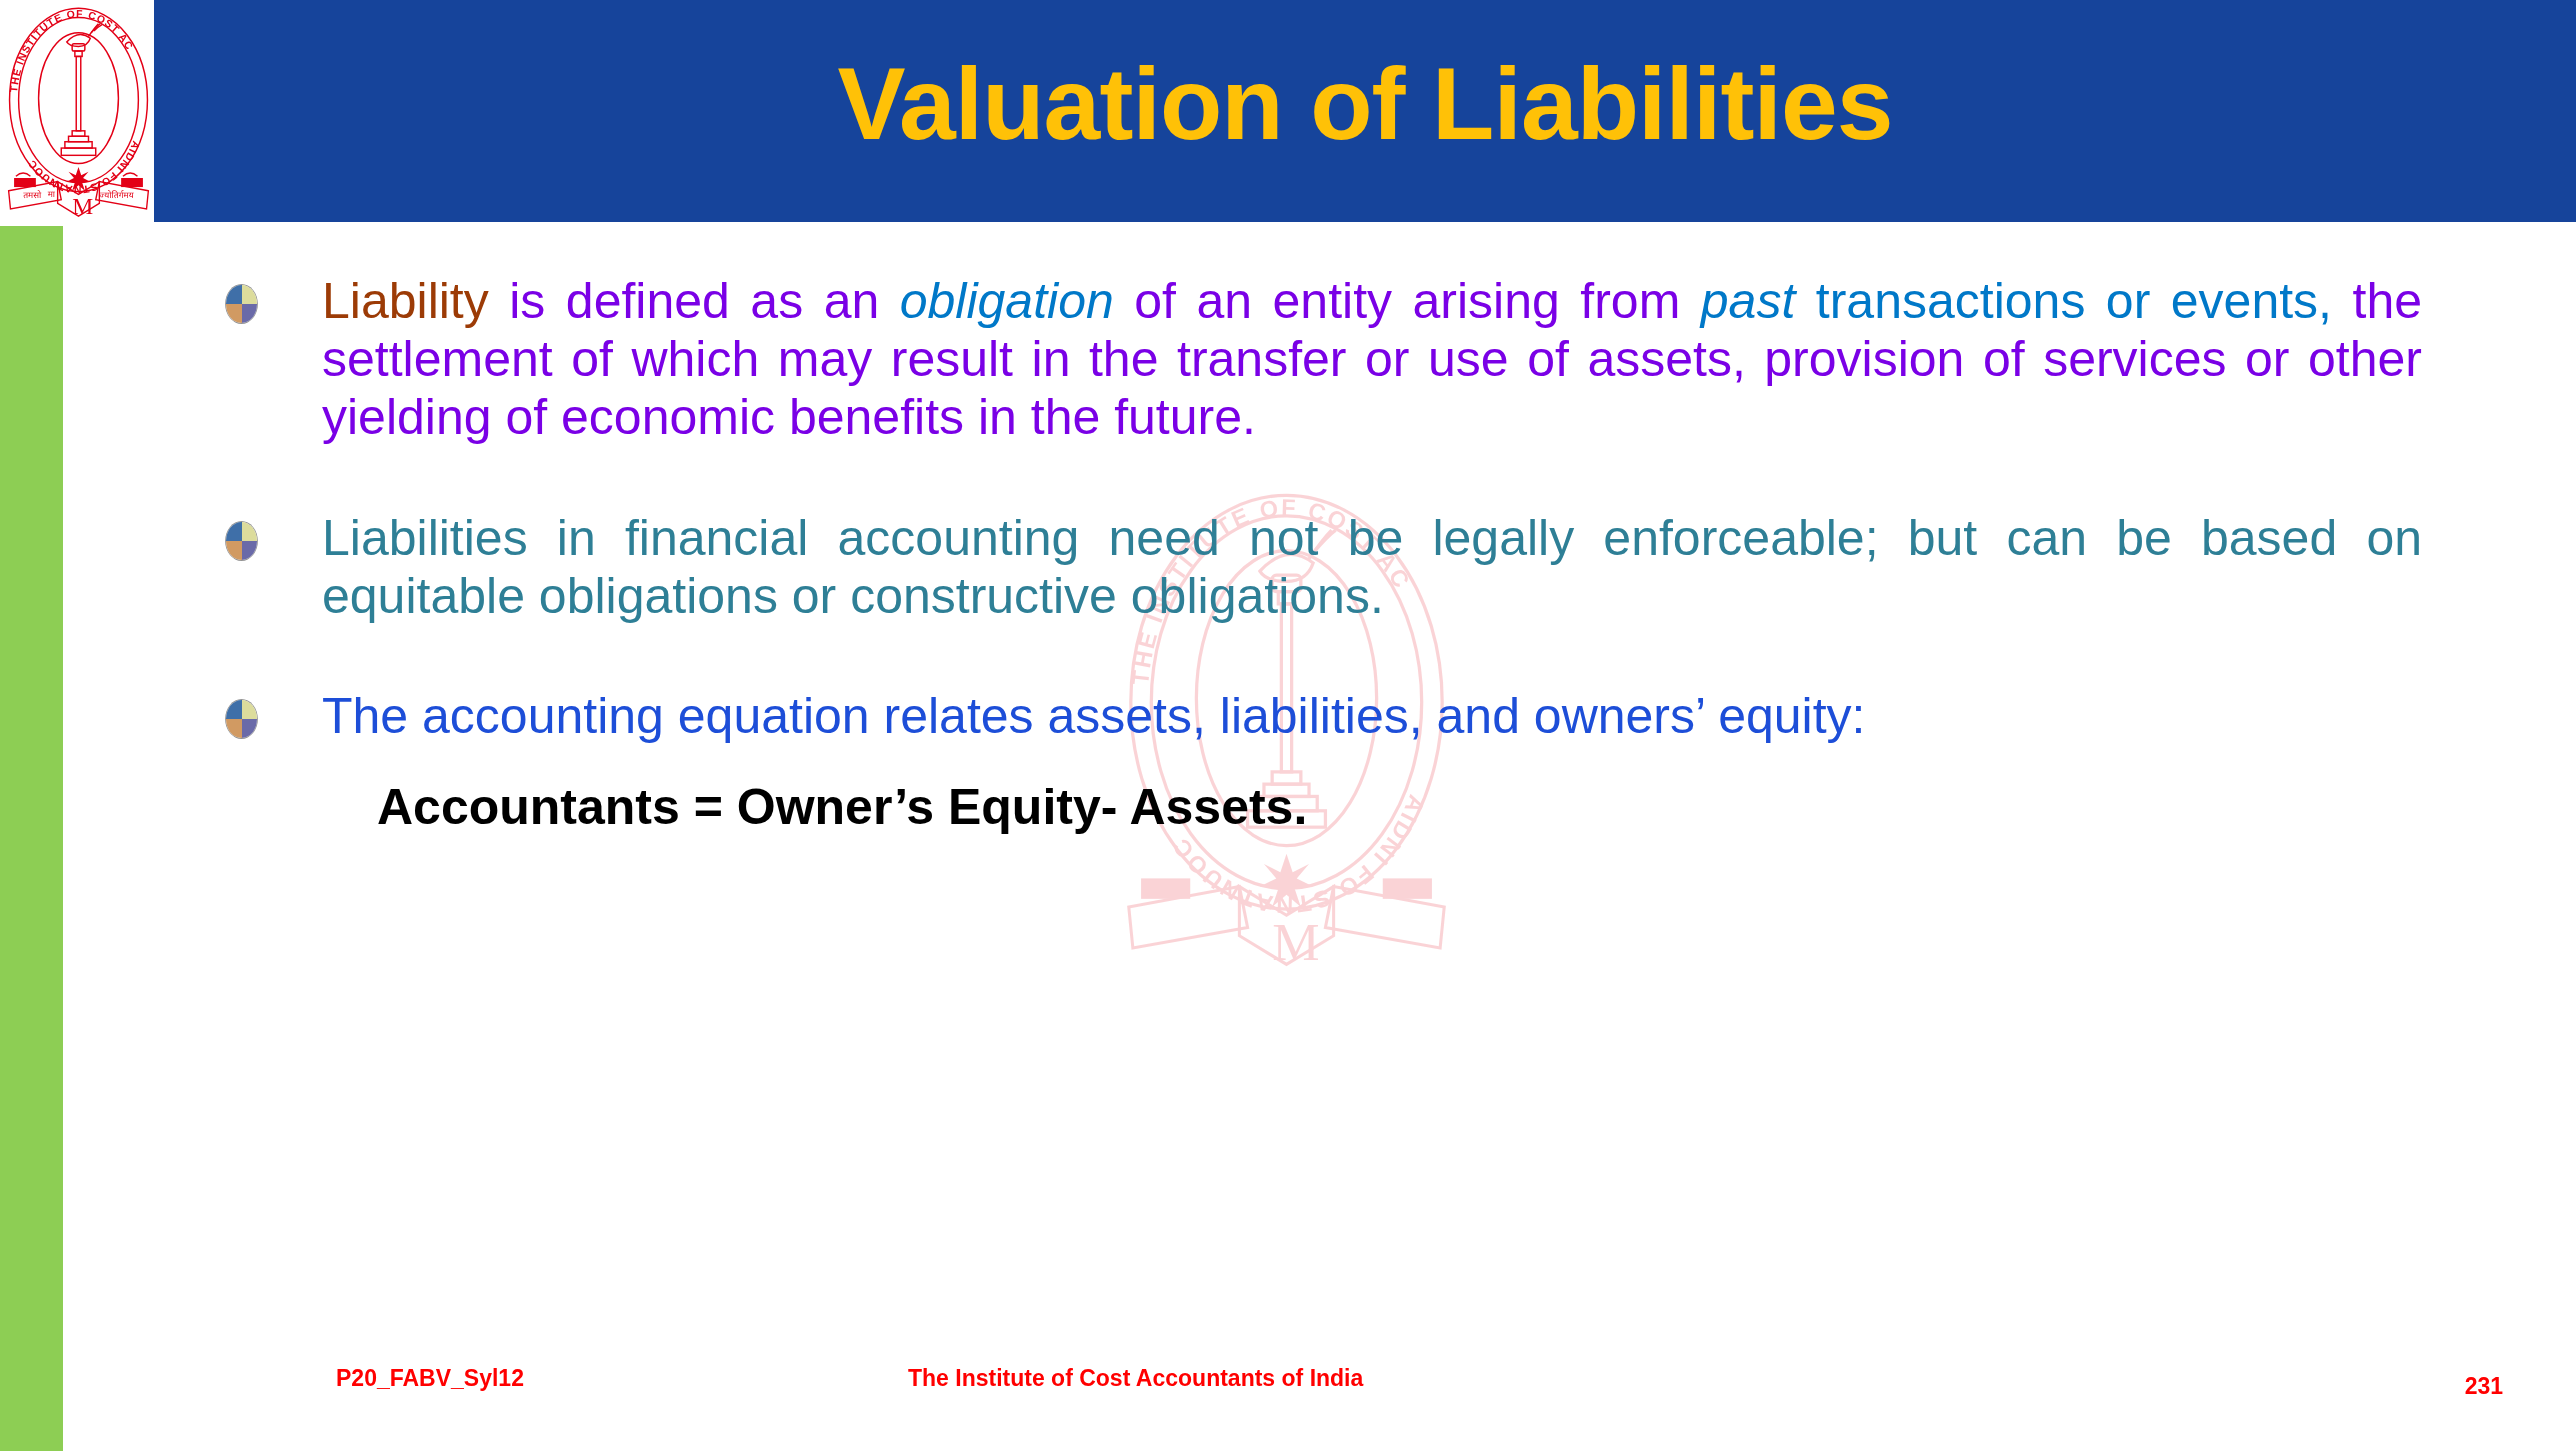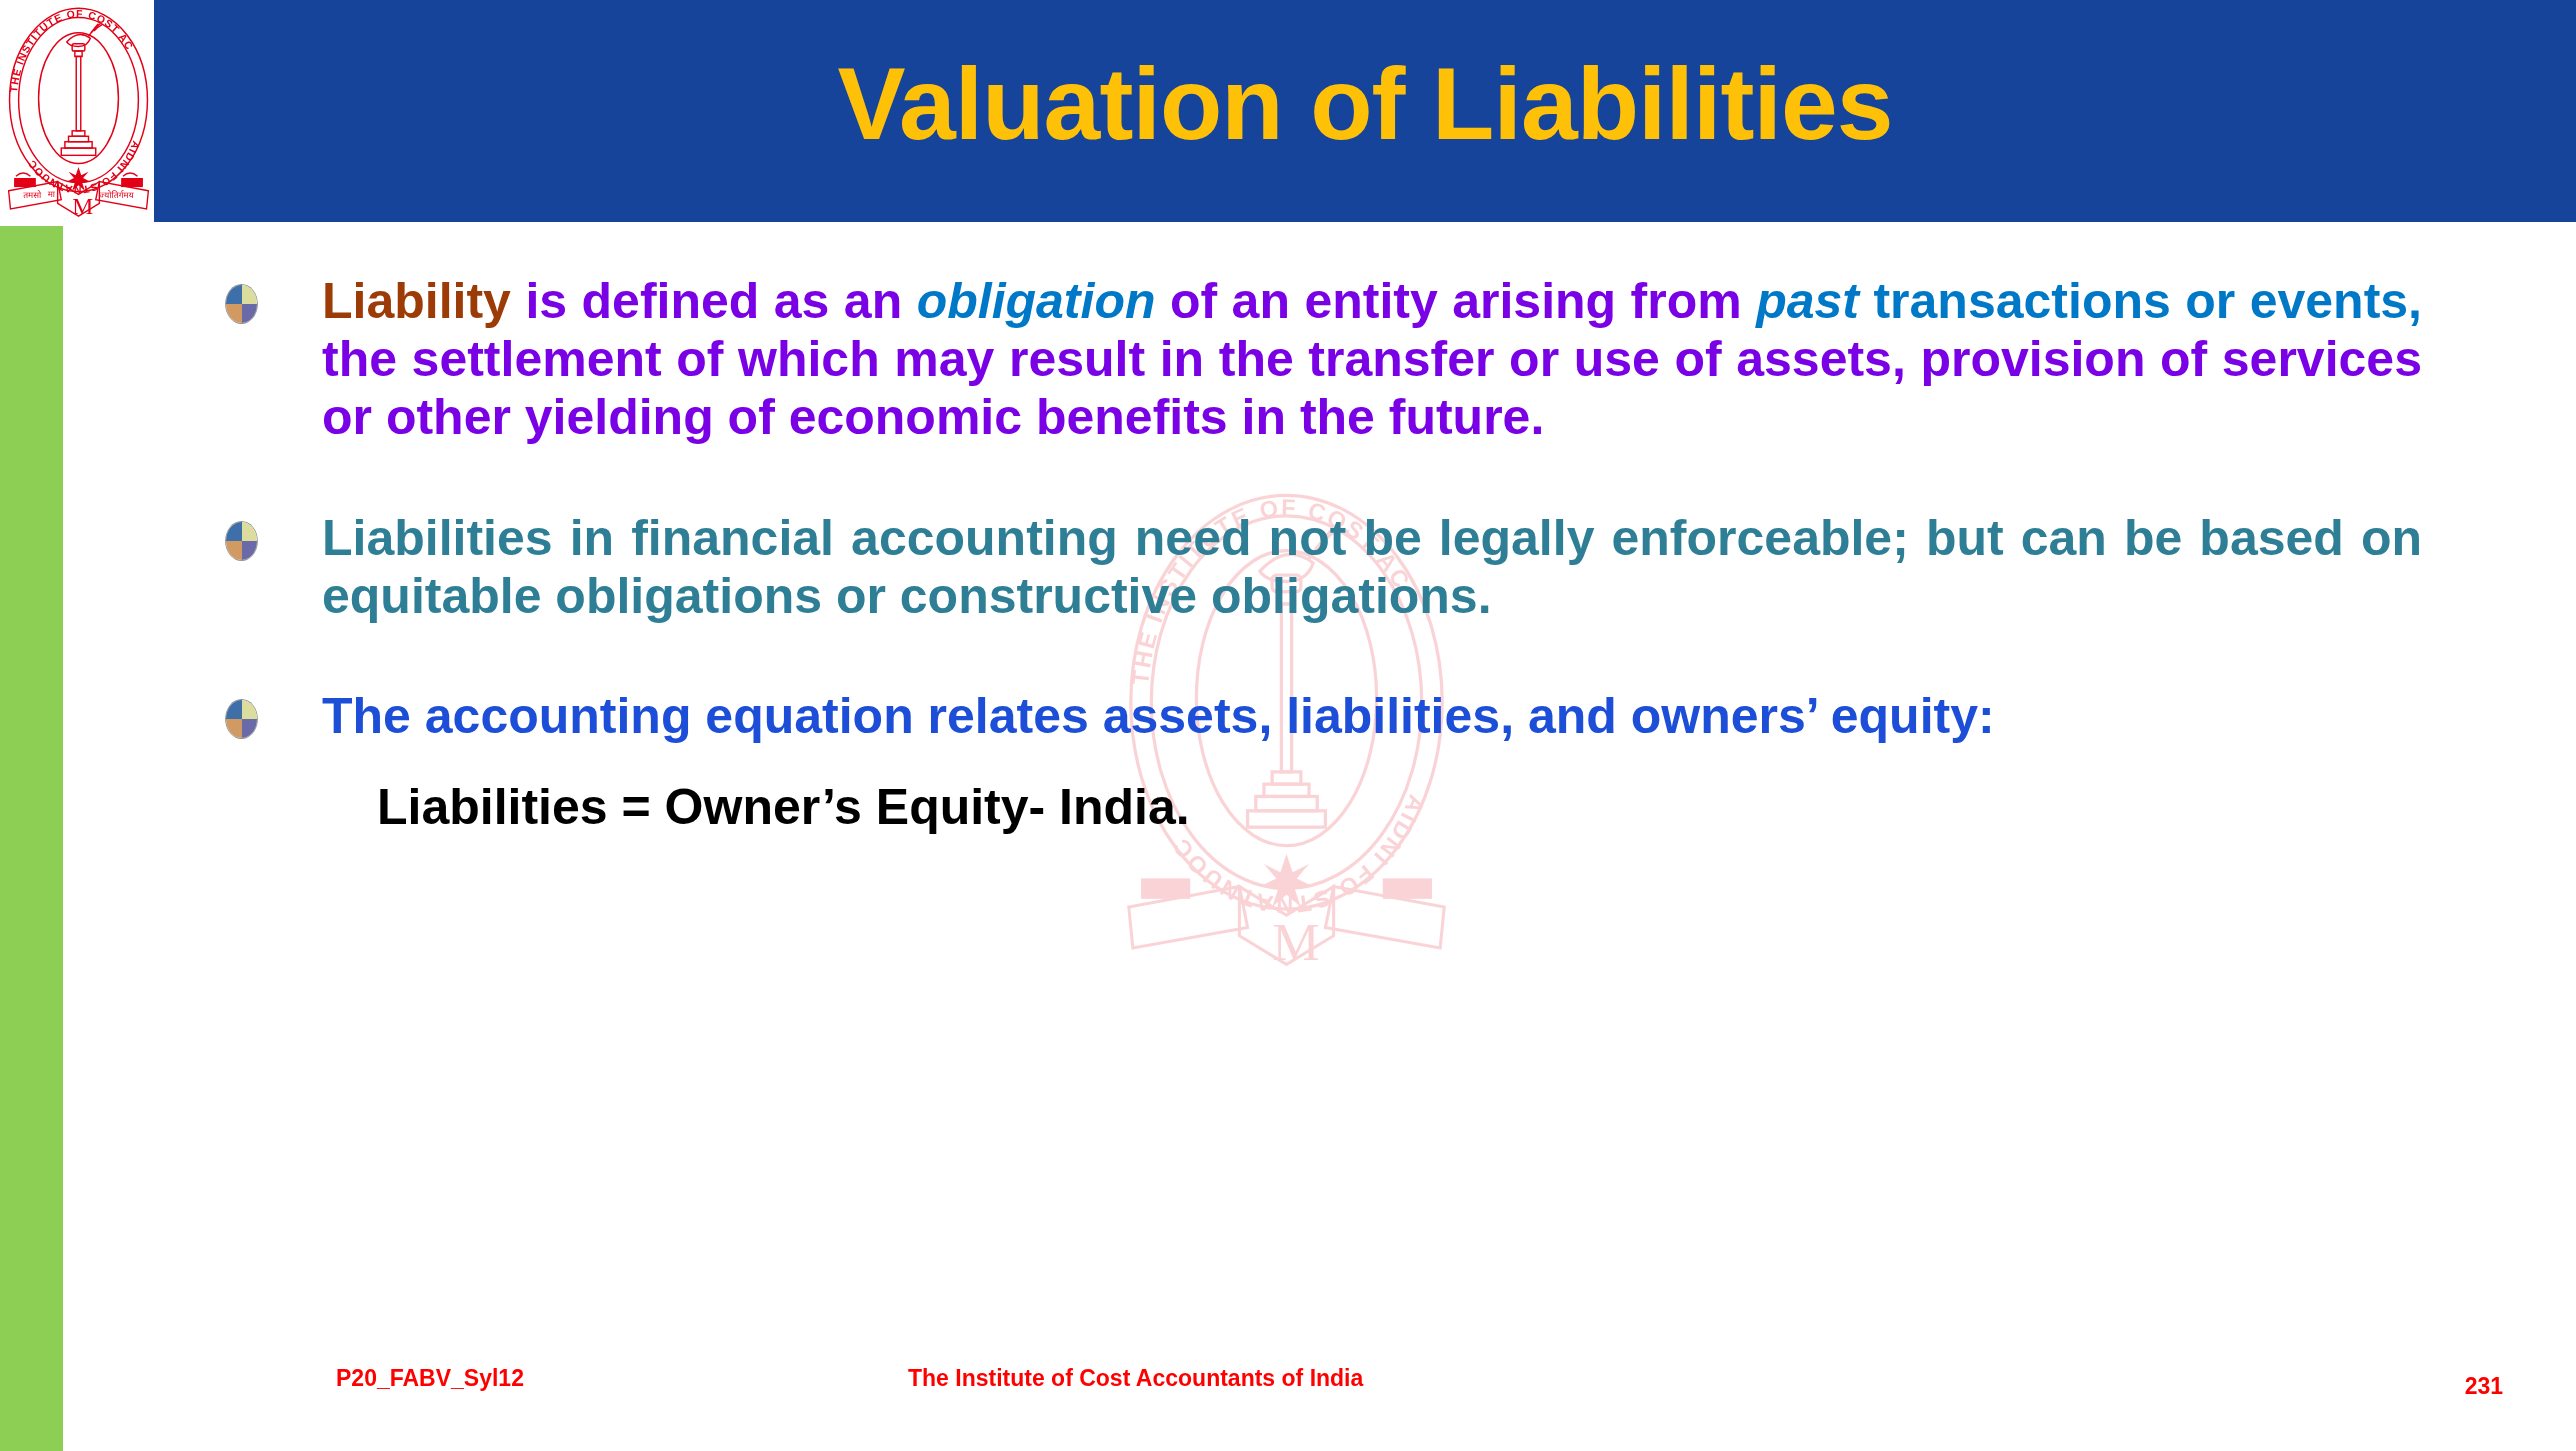--- a/index.html
+++ b/index.html
@@ -99,21 +99,21 @@
     height: 50%;
     display: block;
   }
   .bullet-icon i.q1 { left: 0;   top: 0;   background: #3F6FA8; }
   .bullet-icon i.q2 { left: 50%; top: 0;   background: #DCDC9C; }
   .bullet-icon i.q3 { left: 0;   top: 50%; background: #D19A62; }
   .bullet-icon i.q4 { left: 50%; top: 50%; background: #6A6AA8; }
 
   .para {
     font-size: 50px;
-    font-weight: bold;
+    font-weight: normal;
     line-height: 1.16;
     margin: 0;
   }
   .justify {
     text-align: justify;
     text-align-last: left;
   }
 
   #gap-1 { height: 63px; }
   #gap-2 { height: 62px; }
@@ -271,21 +271,21 @@
   <div class="bullet-row">
     <span class="bullet-icon">
       <i class="q1"></i>
         <i class="q2"></i>
         <i class="q3"></i>
         <i class="q4"></i>
     </span>
     <p class="para"><span style="color: #1d4ed8;">The accounting equation relates assets, liabilities, and owners’ equity:</span></p>
   </div>
 
-  <div id="equation">Liabilities = Owner’s Equity- India.</div>
+  <div id="equation">Accountants = Owner’s Equity- Assets.</div>
 </div>
 
 <div id="footer">
   <span id="footer-code">P20_FABV_Syl12</span>
   <span id="footer-centre">The Institute of Cost Accountants of India</span>
   <span id="footer-page">231</span>
 </div>
 
 
 </body></html>

